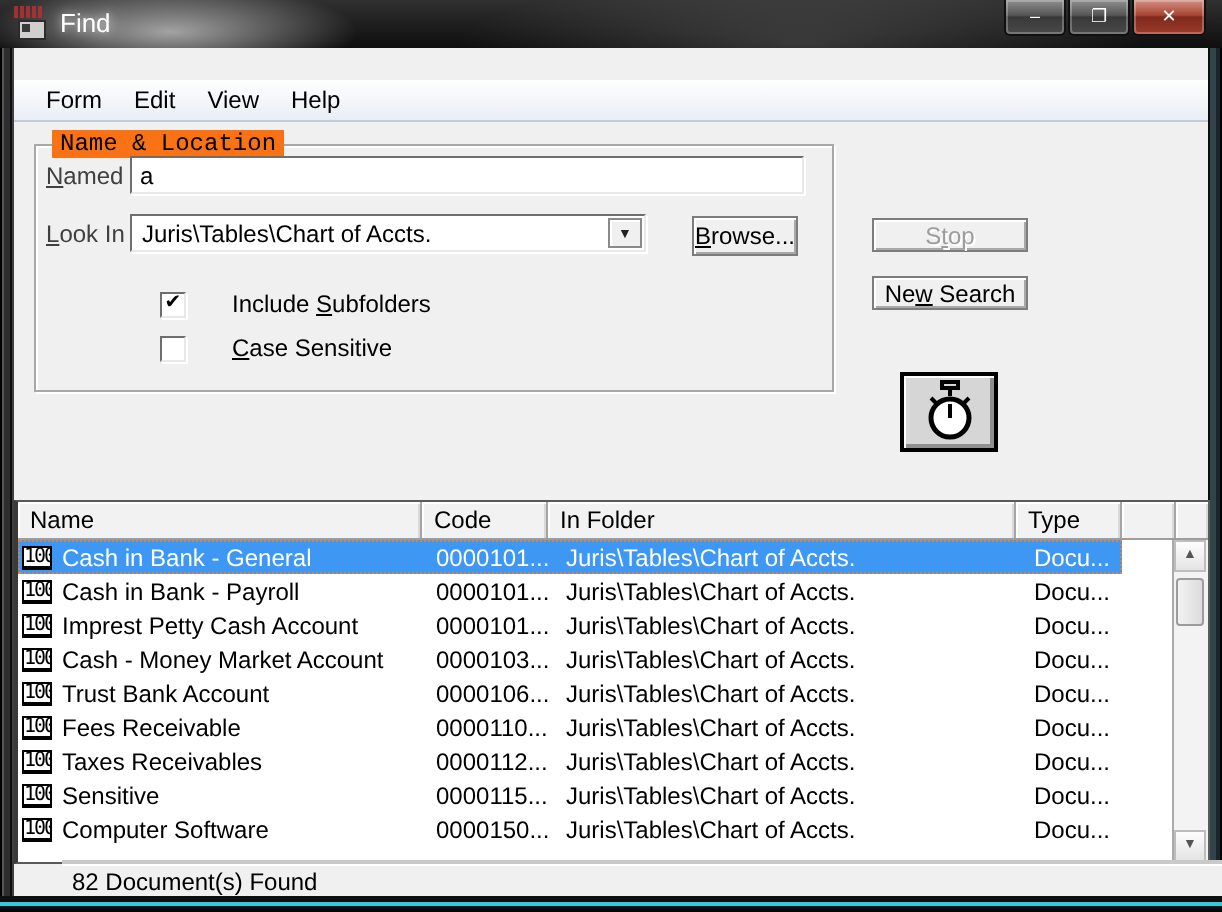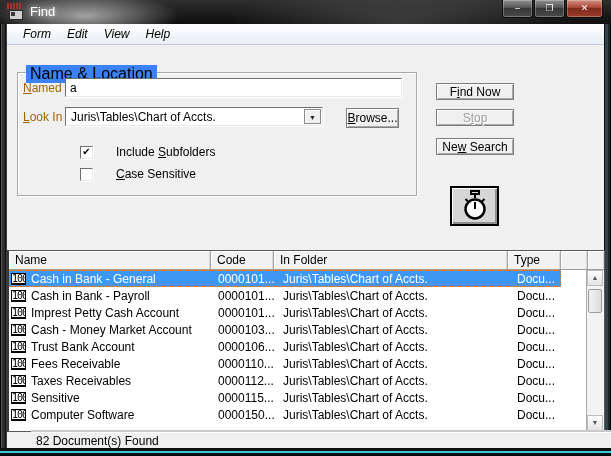--- a/index.html
+++ b/index.html
@@ -31,32 +31,32 @@
     background:linear-gradient(90deg,#000 0 1px,#555 1px 2px,#2e2e2e 2px 5px,#0d0d0d 5px 6px);}
   .frame-right{position:absolute;left:604px;top:24px;width:7px;height:424px;
     background:linear-gradient(90deg,#0d0d0d 0 1px,#31444a 1px 4px,#16262b 4px 6px,#000 6px 7px);}
   .frame-bottom{position:absolute;left:0;top:448px;width:611px;height:8px;
     background:linear-gradient(#101010 0 38%,#3bc7da 38%,#3bc7da 62%,#081a1e 62%,#000 100%);}
 
   
   .client{position:absolute;left:6px;top:24px;width:598px;height:424px;background:#f0f0f0;
     border-left:1px solid #404040;box-sizing:border-box;}
 
-  .menubar{position:absolute;left:0;top:0;width:100%;height:21px;
+  .menubar{position:absolute;left:0;top:16px;width:100%;height:21px;
     background:linear-gradient(#fefefe,#e9eef6);border-bottom:1px solid #c3cbd6;
-    display:flex;align-items:center;padding-left:8px;box-sizing:border-box;font-style:italic;}
+    display:flex;align-items:center;padding-left:8px;box-sizing:border-box;}
   .menu-item{font-size:12px;color:#000;padding:2px 8px;}
 
   
-  .label{position:absolute;font-size:12px;color:#a16207;}
+  .label{position:absolute;font-size:12px;color:#404040;}
   u{text-decoration:underline;}
 
   .groupbox{position:absolute;left:10px;top:48px;width:398px;height:122px;
     border:1px solid #a8a8a8;box-shadow:inset 1px 1px 0 #fff,1px 1px 0 #fff;}
-  .groupbox-title{position:absolute;left:8px;top:-8px;background:#3b82f6;padding:0 4px;font-size:16px;}
+  .groupbox-title{position:absolute;left:8px;top:-8px;background:#f97316;padding:0 4px;font-size:12px;font-family:Liberation Mono, monospace;}
 
   .sunken{background:#fff;border:1px solid;border-color:#6e6e6e #e8e8e8 #e8e8e8 #6e6e6e;
     box-shadow:1px 1px 0 #fff;box-sizing:border-box;}
   .text-input{position:absolute;left:58px;top:54px;width:337px;height:19px;
     font-family:"Liberation Sans",sans-serif;font-size:12px;padding:1px 4px;outline:none;}
 
   .combo{position:absolute;left:58px;top:83px;width:258px;height:19px;}
   .combo-value{position:absolute;left:5px;top:2px;font-size:12px;white-space:nowrap;}
   .combo-btn{position:absolute;right:1px;top:1px;bottom:1px;width:17px;background:#f0f0f0;
     border:1px solid #8a8a8a;box-shadow:inset 1px 1px 0 #fff;box-sizing:border-box;
@@ -176,23 +176,20 @@
 
     <div class="checkbox-row cb-include">
       <div class="cb-box"><span>✔</span></div>
       <div class="cb-label">Include <u>S</u>ubfolders</div>
     </div>
     <div class="checkbox-row cb-case">
       <div class="cb-box"></div>
       <div class="cb-label"><u>C</u>ase Sensitive</div>
     </div>
 
-    <div class="btn3d btn-findnow">
-        <span>F<u>i</u>nd Now</span>
-      </div>
     <div class="btn3d btn-stop">
         <span>S<u>t</u>op</span>
       </div>
     <div class="btn3d btn-newsearch">
         <span>Ne<u>w</u> Search</span>
       </div>
 
     <div class="btn3d btn-timer">
       <svg class="sw-svg" width="28" height="32" viewBox="0 0 28 32">
         <rect x="10" y="1" width="8" height="3" fill="none" stroke="#000" stroke-width="2"></rect>

